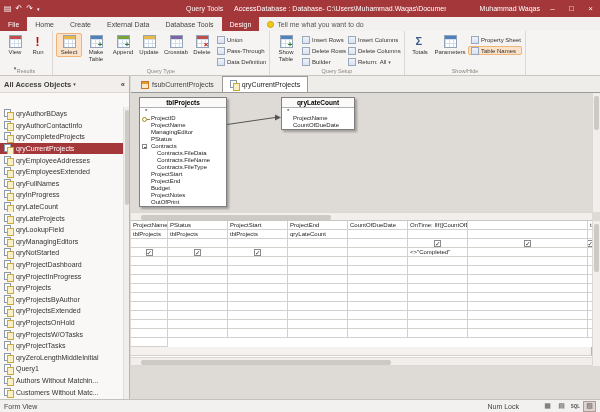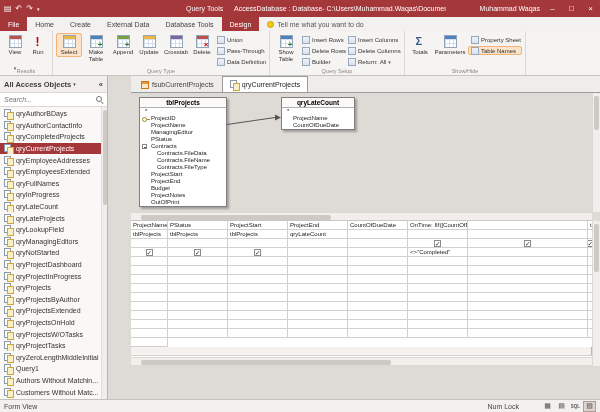--- a/index.html
+++ b/index.html
@@ -41,21 +41,21 @@
   .ov::after { content:attr(data-ov); position:absolute; right:-1px; bottom:-2px; font-size:8px; font-weight:bold; line-height:1; }
   .ov-grn::after { color:#2E7D32; } .ov-red::after { color:#C00000; }
   .i-run::after { content:"!"; color:#C00000; font-size:12px; font-weight:bold; position:absolute; left:4px; top:0; }
   .i-sigma::after { content:"Σ"; color:#3A5A8C; font-size:11px; font-weight:bold; position:absolute; left:2px; top:0; }
   .smallcol { display:flex; flex-direction:column; gap:2px; padding-top:2px; }
   .smallbtn { display:flex; align-items:center; gap:2px; font-size:6px; height:9px; padding:0 2px; border:1px solid transparent; border-radius:2px; white-space:nowrap; }
   .smallbtn.sel { background:#FBE2C8; border-color:#F0B478; }
   .sic { width:8px; height:8px; flex:none; border:1px solid #9AA8BC; background:linear-gradient(#EEF3FA,#D8E2F0); }
   .caret-b::after { content:"▾"; font-size:5px; color:#555; }
   
-  .sidebar { position:absolute; top:76px; left:0; width:108px; bottom:13px; background:#FAF8F6; border-right:1px solid #B8B4B0; }
+  .sidebar { position:absolute; top:76px; left:0; width:130px; bottom:13px; background:#FAF8F6; border-right:1px solid #B8B4B0; }
   .sb-header { height:17px; display:flex; align-items:center; padding:0 4px; font-size:7.5px; font-weight:bold; color:#3F3F3F; background:#F1EEEB; border-bottom:1px solid #DCD8D4; }
   .sb-header .spring { flex:1; }
   .sb-search { height:14px; display:flex; align-items:center; border-bottom:1px solid #DCD8D4; background:#fff; padding:0 4px; }
   .sb-search input { flex:1; border:none; outline:none; font-size:7px; font-style:italic; color:#444; background:transparent; width:100px; font-family:inherit; }
   .mag { width:7px; height:7px; position:relative; flex:none; }
   .mag::before { content:""; position:absolute; left:0; top:0; width:4px; height:4px; border:1px solid #777; border-radius:50%; }
   .mag::after { content:""; position:absolute; left:4.5px; top:4.5px; width:3px; height:1px; background:#777; transform:rotate(45deg); transform-origin:left center; }
   .sb-list { position:absolute; top:31px; left:0; right:6px; bottom:0; overflow:hidden; padding-top:1px; }
   .sb-item { height:11.6px; display:flex; align-items:center; gap:3px; padding-left:4px; font-size:7px; color:#333; white-space:nowrap; overflow:hidden; }
   .sb-item.selected { background:#A4373A; color:#fff; }
@@ -270,24 +270,20 @@
 
     <div style="flex:1"></div>
   </div>
 
   <div class="sidebar">
     <div class="sb-header">
       <span>All Access Objects</span>
       <span style="font-size:5px;margin-left:2px">▾</span>
       <span class="spring"></span>
       <span>«</span>
-    </div>
-    <div class="sb-search">
-      <input type="text" placeholder="Search..." style="">
-      <span class="mag"></span>
     </div>
     <div class="sb-list" id="nav-list">
         <div class="sb-item">
           <span class="qicon"></span>
           <span>qryAuthorBDays</span>
         </div>
         <div class="sb-item">
           <span class="qicon"></span>
           <span>qryAuthorContactInfo</span>
         </div>

